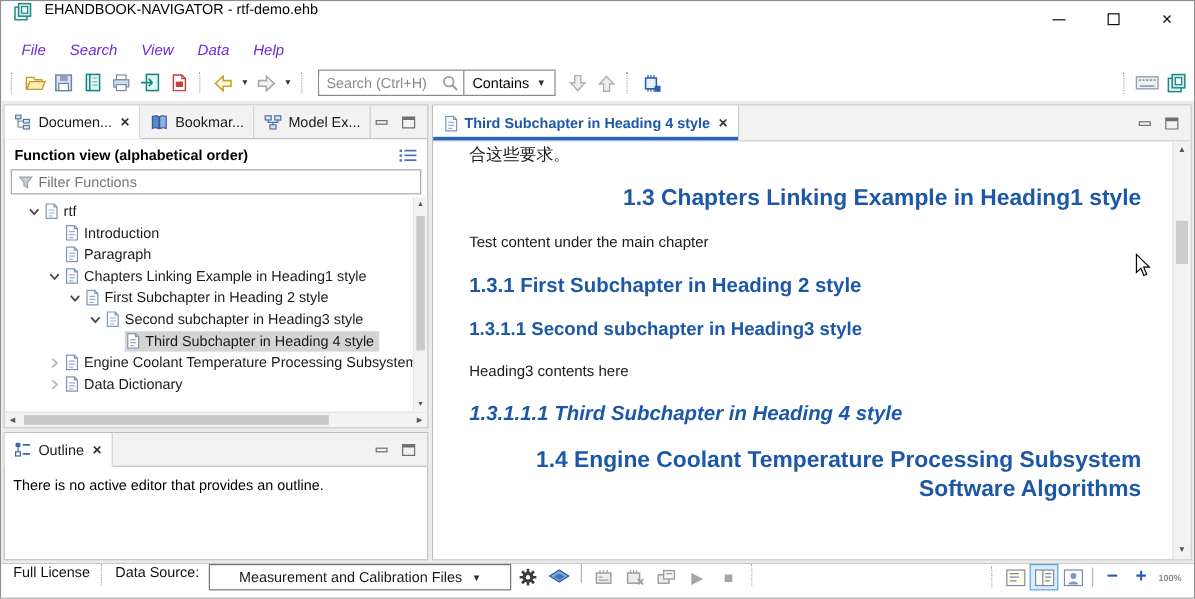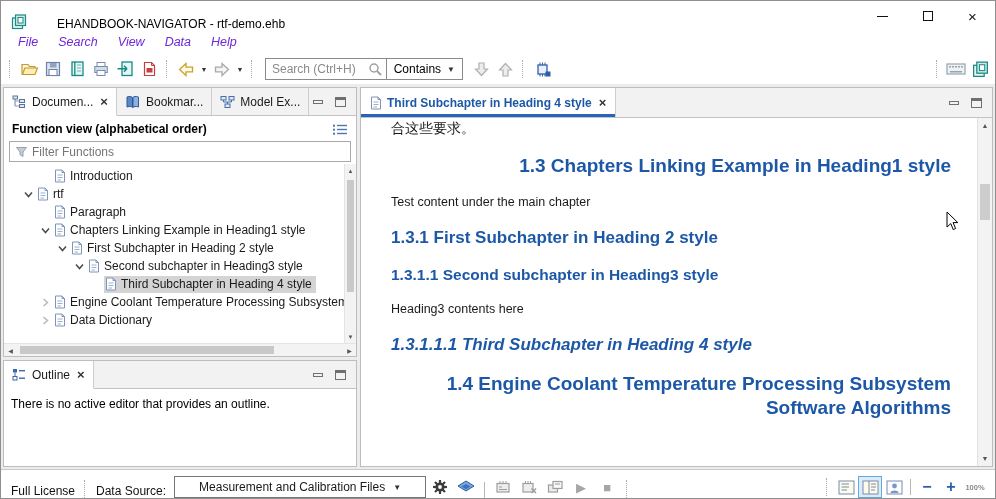--- a/index.html
+++ b/index.html
@@ -1,21 +1,21 @@
 <!DOCTYPE html>
 <html><head>
 <meta charset="utf-8">
 <style>
 *{box-sizing:border-box;margin:0;padding:0;}
 html,body{width:996px;height:499px;overflow:hidden;}
 body{font-family:"Liberation Sans",sans-serif;background:#fff;color:#1a1a1a;}
 .window{width:996px;height:499px;border:1px solid #8f8f8f;display:flex;flex-direction:column;background:#fff;overflow:hidden;position:relative;}
 
 
-.titlebar{height:30px;display:flex;align-items:flex-end;background:#fff;flex:none;gap:20px;}
+.titlebar{height:30px;display:flex;align-items:flex-start;background:#fff;flex:none;}
 .app-icon{margin-left:9px;width:18px;height:18px;flex:none;}
 .title-text{margin-left:9px;font-size:12px;color:#000;}
 .win-controls{margin-left:auto;display:flex;height:100%;}
 .win-btn{width:45px;height:30px;display:flex;align-items:center;justify-content:center;cursor:default;}
 .glyph-min{width:11px;border-top:1px solid #111;}
 .glyph-max{width:10px;height:10px;border:1px solid #111;}
 .glyph-close{font-size:15px;color:#111;line-height:1;}
 
 
 .menubar{height:23px;display:flex;align-items:center;background:#fff;padding-left:7px;flex:none;}
@@ -98,21 +98,21 @@
 .doc h1{font-size:19px;color:#1d58a7;margin:0 0 17px 0;line-height:1.25;text-align:right;}
 .doc h2{font-size:17px;color:#1d58a7;margin:0 0 17px 0;line-height:1.25;}
 .doc h3{font-size:15.5px;color:#1d58a7;margin:0 0 17px 0;line-height:1.3;}
 .doc h4{font-size:17px;font-style:italic;color:#1d58a7;margin:0 0 17px 0;line-height:1.25;}
 .evsb{position:absolute;right:0;top:0;bottom:0;width:15px;background:#f3f3f3;border-left:1px solid #e2e2e2;}
 .evsb .sb-arrow{height:15px;font-size:7px;}
 .evsb .sb-thumb{position:absolute;left:2px;right:2px;top:66px;height:36px;background:#cdcdcd;}
 .evsb .sb-down{position:absolute;bottom:0;left:0;right:0;}
 
 
-.statusbar{height:29px;border-top:1px solid #c9c9c9;display:flex;align-items:flex-end;background:#fff;padding:0 8px;font-size:12px;flex:none;gap:2px;}
+.statusbar{height:29px;border-top:1px solid #c9c9c9;display:flex;align-items:flex-start;background:#fff;padding:0 8px;font-size:12px;flex:none;gap:2px;}
 .sb-text{white-space:nowrap;padding:0 2px;color:#111;}
 .ds-select{height:22px;border:1px solid #767676;display:flex;align-items:center;gap:8px;padding:0 24px;margin-left:4px;background:#fff;white-space:nowrap;}
 .ds-select .car{font-size:8px;color:#333;}
 .sbtn{width:24px;height:22px;display:flex;align-items:center;justify-content:center;flex:none;}
 .ssep{width:1px;height:16px;background:#b5b5b5;margin:0 4px;flex:none;}
 .gray-glyph{color:#a6a6a6;font-size:13px;}
 .statusbar-right{margin-left:auto;display:flex;align-items:center;}
 .vbtn{width:24px;height:22px;display:flex;align-items:center;justify-content:center;border:1px solid transparent;}
 .vbtn.active{background:#d8ecfb;border:1px solid #66a7dc;}
 .zoom-glyph{color:#2a5db0;font-size:16px;font-weight:bold;}
@@ -339,49 +339,49 @@
             <svg width="13" height="12" viewBox="0 0 13 12">
               <path d="M1.5 1.5 H11.5 L8 6 V10.5 L5 8.8 V6 Z" fill="#c3cdd6" stroke="#98a2ac"></path>
             </svg>
           </span>
           <input class="filter-input" type="text" placeholder="Filter Functions" style="">
         </div>
 
         <div class="tree-zone">
           <div class="tree">
 
-            <div class="trow lvl1">
-              <span class="chev"></span>
-              <span class="rowinner">
-                  <svg width="12" height="14" viewBox="0 0 12 14">
-                    <path d="M1.5 1 H8 L10.5 3.5 V13 H1.5 Z" fill="#fff" stroke="#7f95b8"></path>
-                    <path d="M8 1 V3.5 H10.5" fill="none" stroke="#7f95b8"></path>
-                    <line x1="3.5" y1="6" x2="8.5" y2="6" stroke="#9ab0d0"></line>
-                    <line x1="3.5" y1="8.5" x2="8.5" y2="8.5" stroke="#9ab0d0"></line>
-                    <line x1="3.5" y1="11" x2="7" y2="11" stroke="#9ab0d0"></line>
-                  </svg>
-              <span class="tlabel">Introduction</span>
-                </span>
-            </div>
-
             <div class="trow lvl0">
               <span class="chev">
                   <svg width="11" height="11" viewBox="0 0 11 11">
                     <polyline points="2,3.5 5.5,7.5 9,3.5" fill="none" stroke="#4a4a4a" stroke-width="1.5"></polyline>
                   </svg>
                 </span>
               <span class="rowinner">
                   <svg width="12" height="14" viewBox="0 0 12 14">
                     <path d="M1.5 1 H8 L10.5 3.5 V13 H1.5 Z" fill="#fff" stroke="#7f95b8"></path>
                     <path d="M8 1 V3.5 H10.5" fill="none" stroke="#7f95b8"></path>
                     <line x1="3.5" y1="6" x2="8.5" y2="6" stroke="#9ab0d0"></line>
                     <line x1="3.5" y1="8.5" x2="8.5" y2="8.5" stroke="#9ab0d0"></line>
                     <line x1="3.5" y1="11" x2="7" y2="11" stroke="#9ab0d0"></line>
                   </svg>
               <span class="tlabel">rtf</span>
+                </span>
+            </div>
+
+            <div class="trow lvl1">
+              <span class="chev"></span>
+              <span class="rowinner">
+                  <svg width="12" height="14" viewBox="0 0 12 14">
+                    <path d="M1.5 1 H8 L10.5 3.5 V13 H1.5 Z" fill="#fff" stroke="#7f95b8"></path>
+                    <path d="M8 1 V3.5 H10.5" fill="none" stroke="#7f95b8"></path>
+                    <line x1="3.5" y1="6" x2="8.5" y2="6" stroke="#9ab0d0"></line>
+                    <line x1="3.5" y1="8.5" x2="8.5" y2="8.5" stroke="#9ab0d0"></line>
+                    <line x1="3.5" y1="11" x2="7" y2="11" stroke="#9ab0d0"></line>
+                  </svg>
+              <span class="tlabel">Introduction</span>
                 </span>
             </div>
 
             <div class="trow lvl1">
               <span class="chev"></span>
               <span class="rowinner">
                   <svg width="12" height="14" viewBox="0 0 12 14">
                     <path d="M1.5 1 H8 L10.5 3.5 V13 H1.5 Z" fill="#fff" stroke="#7f95b8"></path>
                     <path d="M8 1 V3.5 H10.5" fill="none" stroke="#7f95b8"></path>
                     <line x1="3.5" y1="6" x2="8.5" y2="6" stroke="#9ab0d0"></line>

